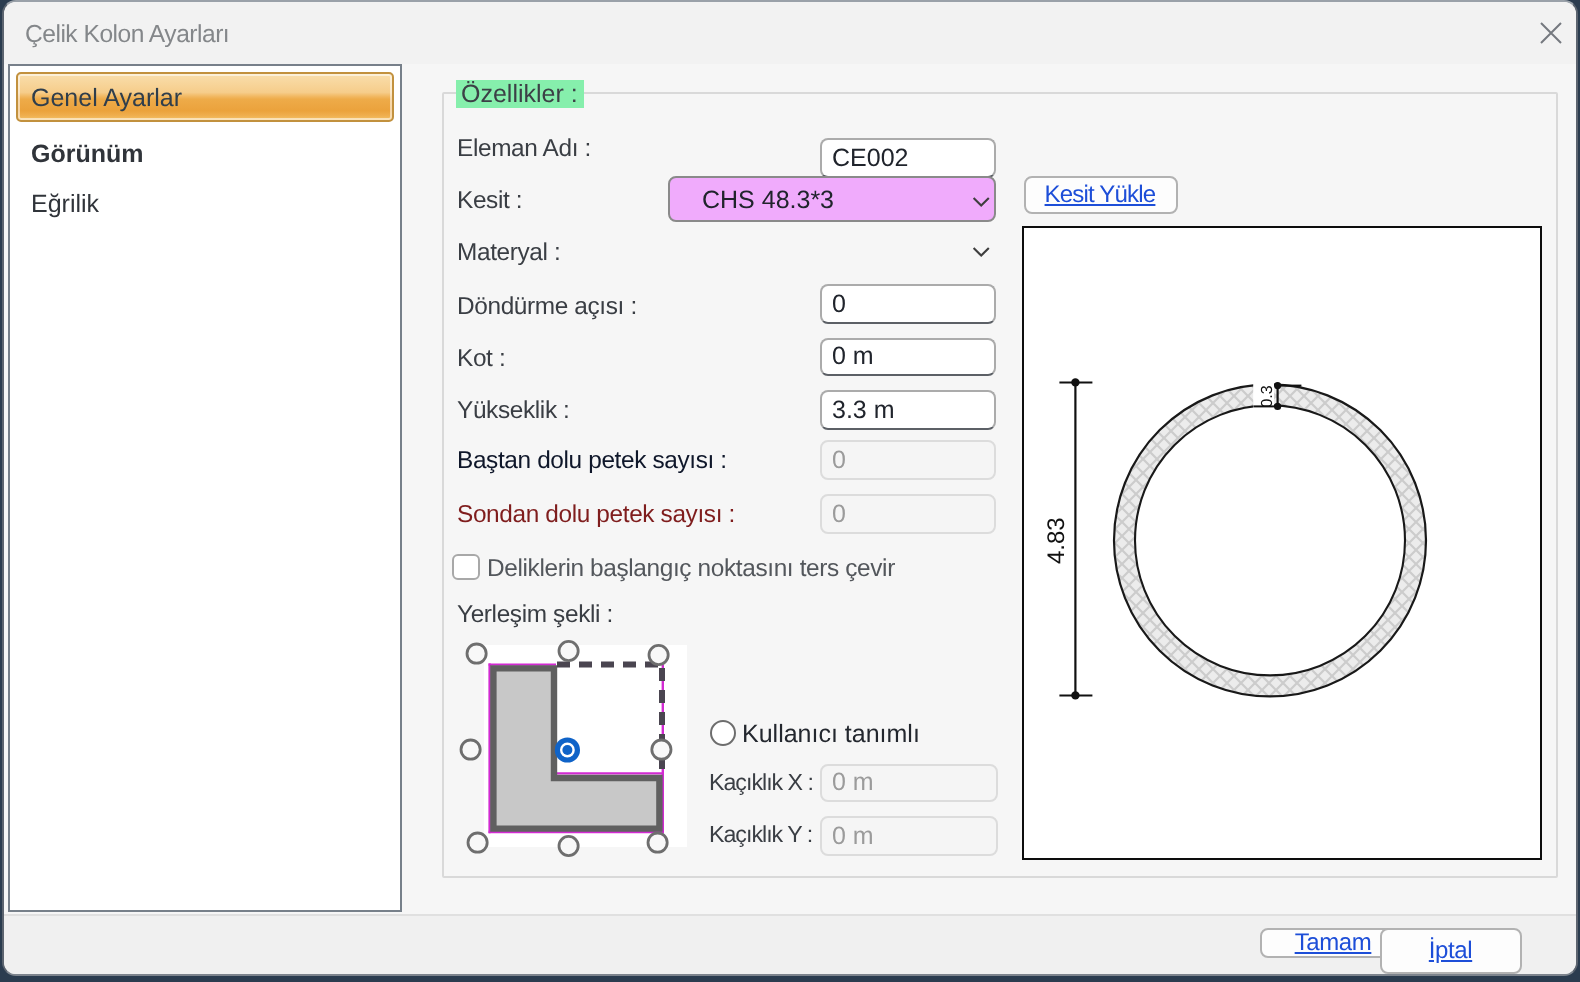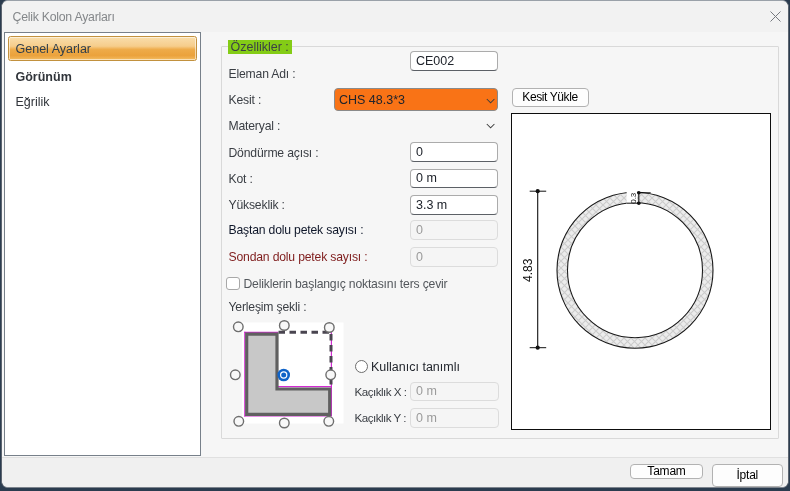--- a/index.html
+++ b/index.html
@@ -6,48 +6,48 @@
   html,body { width:790px; height:491px; overflow:hidden; }
   body { background:#2b3c4f; font-family:"Liberation Sans", sans-serif; position:relative; }
   #dlg { position:absolute; left:0.5px; top:0px; width:788px; height:487.5px;
          background:#f6f6f6; border:1px solid #5c646f; border-top-color:#9aa1a9; border-bottom-color:#7d848d; border-radius:7px; overflow:hidden; }
   .abs { position:absolute; }
   .lbl { position:absolute; font-size:12.2px; letter-spacing:-0.18px; color:#3a3e44; white-space:nowrap; }
   .inp { position:absolute; background:#ffffff; border:1px solid #ababab; border-bottom:1.8px solid #5c6066;
          border-radius:4px; font-size:12.5px; color:#20242c; padding-left:5px; display:flex; align-items:center; }
   .inpd { position:absolute; background:#f5f5f5; border:1px solid #dcdcdc;
          border-radius:4px; font-size:12.5px; color:#9b9b9b; padding-left:5px; display:flex; align-items:center; }
-  .cmb { position:absolute; background:#f97316; border:1px solid #8a8a8a;
-         border-radius:4px; font-size:12.5px; color:#20242c; padding-left:4px; display:flex; align-items:center; }
+  .cmb { position:absolute; background:#f0abfc; border:1px solid #8a8a8a;
+         border-radius:4px; font-size:12.5px; color:#20242c; padding-left:16px; display:flex; align-items:center; }
   .btn { position:absolute; background:#fdfdfd; border:1px solid #b2b2b2;
-         border-radius:4px; font-size:12px; letter-spacing:-0.2px; color:#000000; display:flex; align-items:center; justify-content:center; }
+         border-radius:4px; font-size:12px; letter-spacing:-0.2px; color:#1d4ed8; display:flex; align-items:center; justify-content:center;text-decoration:underline; }
 </style>
 </head>
 <body>
 <div id="dlg">
 
   <div class="abs" style="left:0;top:0;width:787px;height:31px;background:#f2f2f2;"></div>
   <div class="abs" style="left:11px;top:8.5px;font-size:12.3px;letter-spacing:-0.25px;color:#84878a;">Çelik Kolon Ayarları</div>
   <svg class="abs" style="left:768px;top:9.5px;" width="11" height="11" viewBox="0 0 11 11">
     <path d="M0.5 0.5 L10.5 10.5 M10.5 0.5 L0.5 10.5" stroke="#75797f" stroke-width="1" fill="none"></path>
   </svg>
 
   <div class="abs" style="left:2px;top:30.5px;width:197px;height:424px;background:#ffffff;border:1.2px solid #77808a;"></div>
   <div class="abs" style="left:6.5px;top:34.5px;width:189px;height:25px;border:1px solid #c2913e;border-radius:2.5px;
        background:linear-gradient(#f9deac 0%, #f6cd8b 40%, #f1b55c 50%, #eeab49 55%, #eba23c 80%, #efae4e 90%, #f4c167 100%);
        box-shadow:inset 0 0 0 1px rgba(255,255,255,0.55);"></div>
   <div class="abs" style="left:14px;top:40.5px;font-size:12.5px;color:#2f3e4c;">Genel Ayarlar</div>
   <div class="abs" style="left:14px;top:69px;font-size:12.5px;color:#30343a;font-weight:bold;">Görünüm</div>
   <div class="abs" style="left:14px;top:94px;font-size:12.5px;color:#30343a;">Eğrilik</div>
 
   <div class="abs" style="left:219px;top:45px;width:558px;height:392.5px;border:1px solid #d9d9d9;border-radius:1px;"></div>
-  <div class="abs" style="left:226px;top:39px;font-size:12.5px;color:#3c4046;background:#84cc16;padding:0 3px;">Özellikler :</div>
+  <div class="abs" style="left:226px;top:39px;font-size:12.5px;color:#3c4046;background:#86efac;padding:0 3px;">Özellikler :</div>
 
   <div class="lbl" style="left:227px;top:66px;">Eleman Adı :</div>
-  <div class="inp" style="left:408.5px;top:50px;width:88px;height:19.5px;">CE002</div>
+  <div class="inp" style="left:408.5px;top:68px;width:88px;height:19.5px;">CE002</div>
 
   <div class="lbl" style="left:227px;top:91.5px;">Kesit :</div>
   <div class="cmb" style="left:332.5px;top:87px;width:163.5px;height:23px;">CHS 48.3*3</div>
   <svg class="abs" style="left:484.5px;top:96.5px;" width="10" height="7" viewBox="0 0 10 7">
     <path d="M0.8 1 L4.6 4.8 L8.4 1" stroke="#3f3f3f" stroke-width="1.05" fill="none"></path>
   </svg>
 
   <div class="lbl" style="left:227px;top:118px;">Materyal :</div>
   <svg class="abs" style="left:484.5px;top:122px;" width="10" height="7" viewBox="0 0 10 7">
     <path d="M0.8 1 L4.6 4.8 L8.4 1" stroke="#3f3f3f" stroke-width="1.05" fill="none"></path>
@@ -135,14 +135,14 @@
       <line x1="126.8" y1="78.8" x2="138.7" y2="78.8" stroke="#111" stroke-width="1"></line>
       <line x1="114.7" y1="89.2" x2="126.8" y2="89.2" stroke="#111" stroke-width="1"></line>
       <circle cx="126.8" cy="78.8" r="1.8" fill="#111"></circle>
       <circle cx="126.8" cy="89.2" r="1.8" fill="#111"></circle>
       <text x="0" y="0" transform="translate(124,89.8) rotate(-90)" font-size="8" fill="#111" font-family="Liberation Sans">0.3</text>
     </svg>
   </div>
 
   <div class="abs" style="left:0;top:456px;width:787px;height:31px;background:#f0f0f0;border-top:1px solid #e0e0e0;"></div>
   <div class="btn" style="left:628.5px;top:462.5px;width:73px;height:15px;">Tamam</div>
-  <div class="btn" style="left:710px;top:462.5px;width:71.5px;height:23px;">İptal</div>
+  <div class="btn" style="left:688px;top:462.5px;width:71.5px;height:23px;">İptal</div>
 </div>
 
 </body></html>

